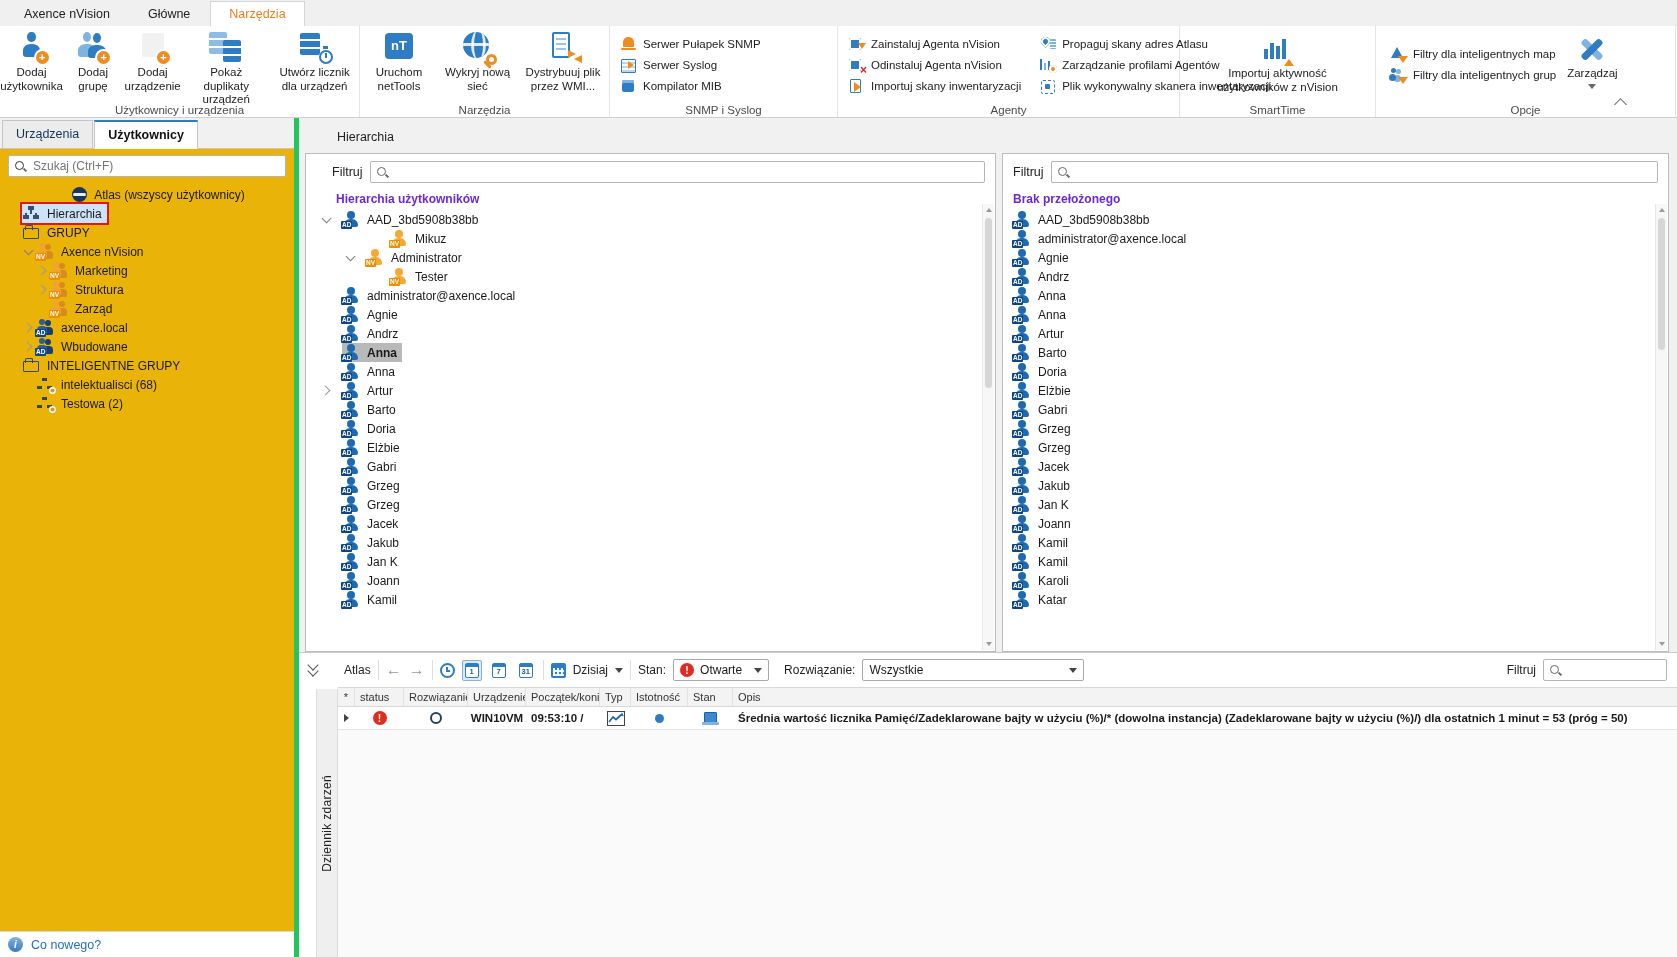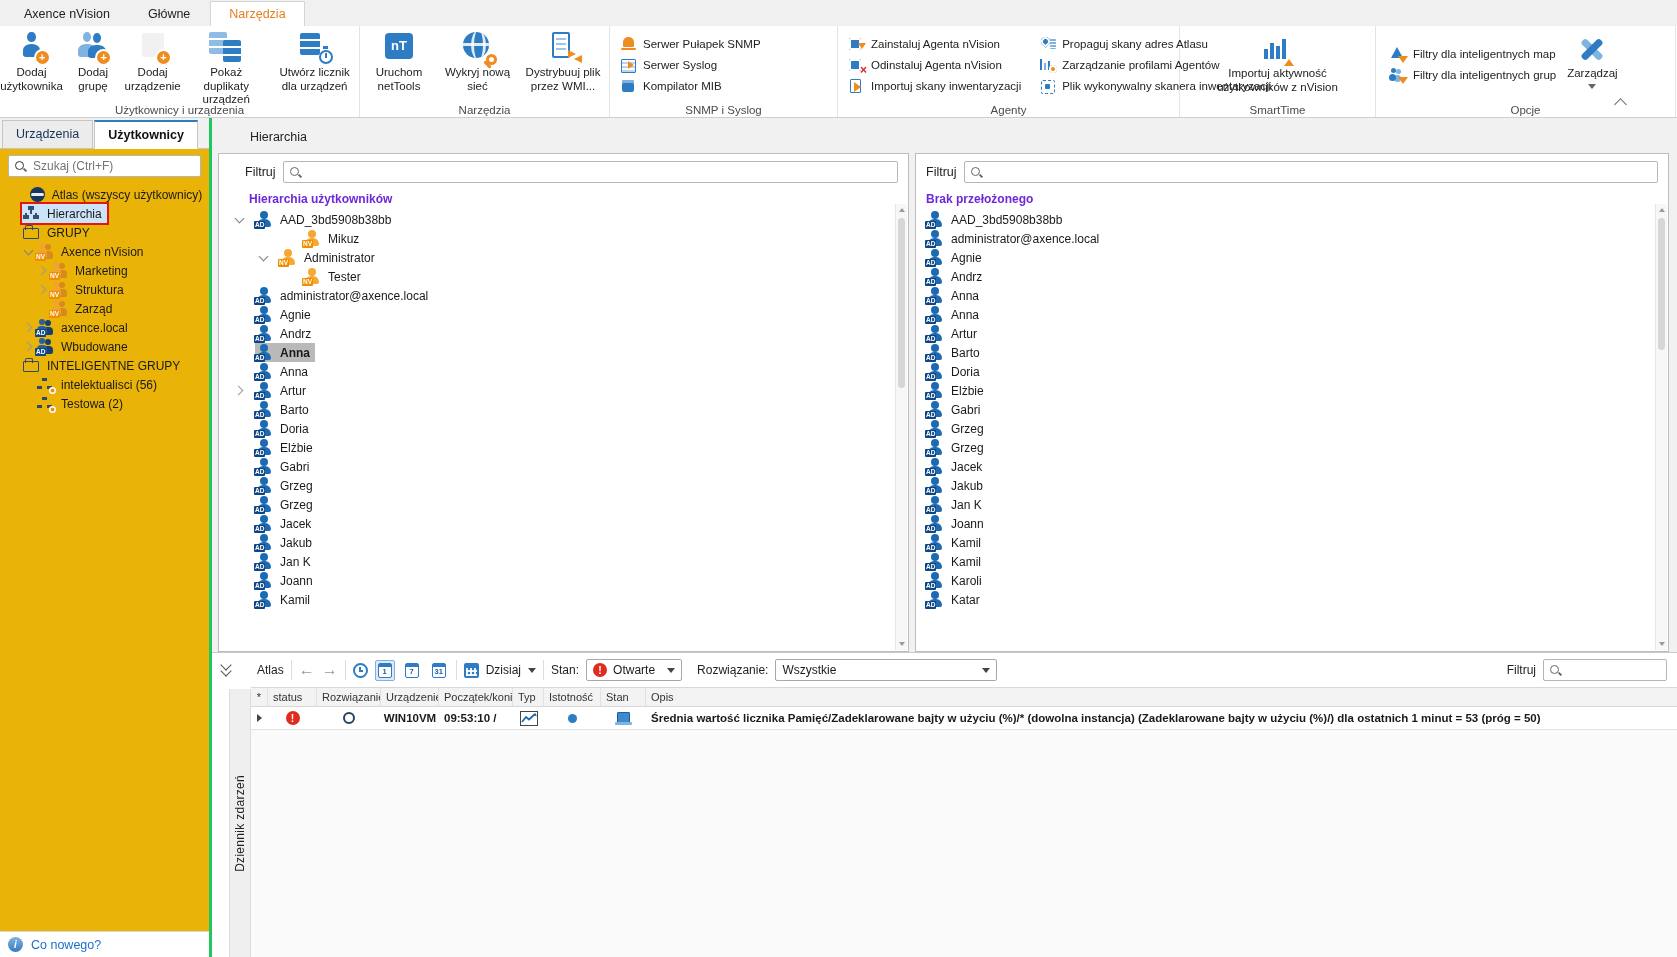--- a/index.html
+++ b/index.html
@@ -91,21 +91,21 @@
   .fmap::before{content:"";position:absolute;left:1px;top:1px;border-left:6px solid transparent;border-right:6px solid transparent;border-bottom:11px solid #2e7cc3;}
   .fgrp::before{content:"";position:absolute;left:1px;top:1px;width:5px;height:5px;border-radius:50%;background:#2e7cc3;
      box-shadow:5px 1px 0 #7fb3e0,-1px 7px 0 1px #2e7cc3,4px 8px 0 1px #7fb3e0;}
   .funnel::after{content:"";position:absolute;right:0;bottom:-1px;border-left:5px solid transparent;border-right:5px solid transparent;border-top:7px solid #ef8c1f;}
   .ribcollapse{position:absolute;right:52px;bottom:8px;width:9px;height:9px;border-left:1.8px solid #666;border-top:1.8px solid #666;transform:rotate(45deg);}
 
   
   .main{display:flex;height:839px;background:#f1f1f1;}
 
   
-  .sidebar{width:212px;position:relative;background:#f1f1f1;border-right:3px solid #22c55e;flex:none;}
+  .sidebar{width:299px;position:relative;background:#f1f1f1;border-right:5px solid #22c55e;flex:none;}
   .stabs{position:absolute;top:2px;left:2px;display:flex;z-index:2;}
   .stab{padding:6px 13px 6px 13px;border:1px solid #c5c5c5;background:#ececec;color:#13335a;font-size:12.5px;margin-right:1px;}
   .stab.active{background:#fff;border-top:2px solid #2e7cc3;border-bottom:1px solid #fff;font-weight:bold;color:#111;}
   .sidebody{position:absolute;top:30px;left:0;right:0;bottom:0;background:#eab308;border-top:1px solid #c5c5c5;}
   .search{border:1px solid #b5b5b5;background:#fff;display:flex;align-items:center;height:22px;border-radius:2px;}
   .search input{border:none;outline:none;flex:1;font-family:"Liberation Sans",sans-serif;font-size:12px;color:#333;min-width:10px;background:transparent;}
   .magico{width:13px;height:13px;position:relative;margin:0 4px 0 5px;flex:none;}
   .magico::before{content:"";position:absolute;left:1px;top:1px;width:7px;height:7px;border:1.7px solid #666;border-radius:50%;}
   .magico::after{content:"";position:absolute;left:9px;top:9px;width:4px;height:2px;background:#666;transform:rotate(45deg);}
   .sidesearch{margin:6px 8px 8px 8px;}
@@ -502,21 +502,21 @@
               <span class="inner">
                 <span class="nico folder"></span>
                 <span class="tlabel">INTELIGENTNE GRUPY</span>
               </span>
             </div>
 
             <div class="trow" style="padding-left: 20px;">
               <span class="tw" style="width:16px"></span>
               <span class="inner">
                 <span class="nico smart"></span>
-                <span class="tlabel">intelektualisci (56)</span>
+                <span class="tlabel">intelektualisci (68)</span>
               </span>
             </div>
 
             <div class="trow" style="padding-left: 20px;">
               <span class="tw" style="width:16px"></span>
               <span class="inner">
                 <span class="nico smart"></span>
                 <span class="tlabel">Testowa (2)</span>
               </span>
             </div>

